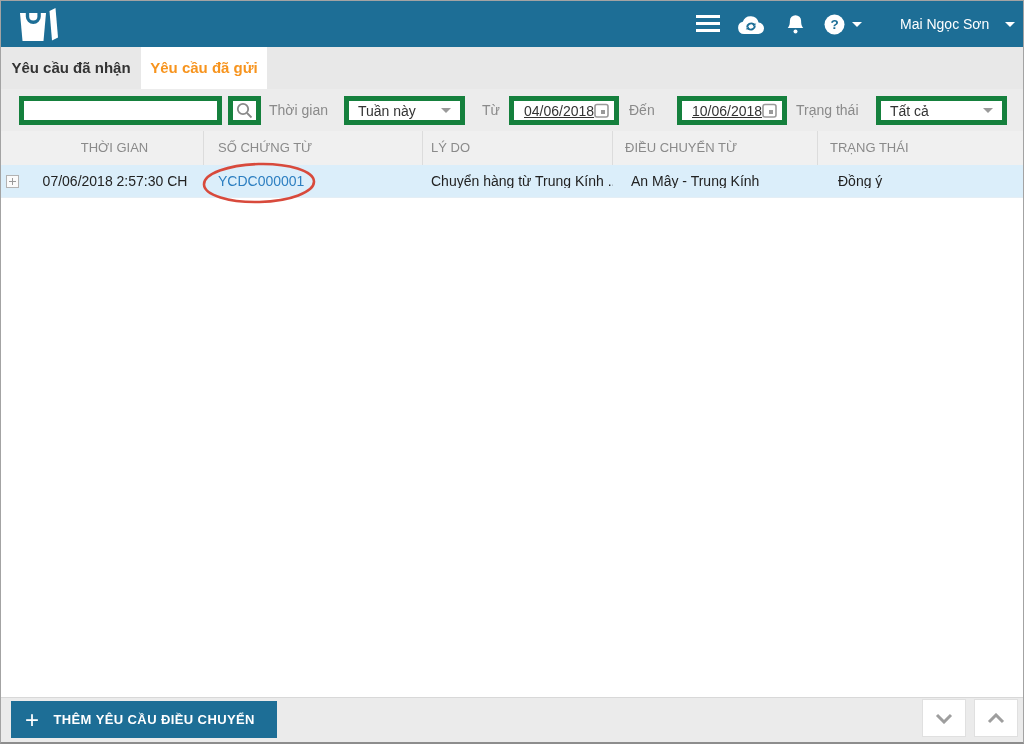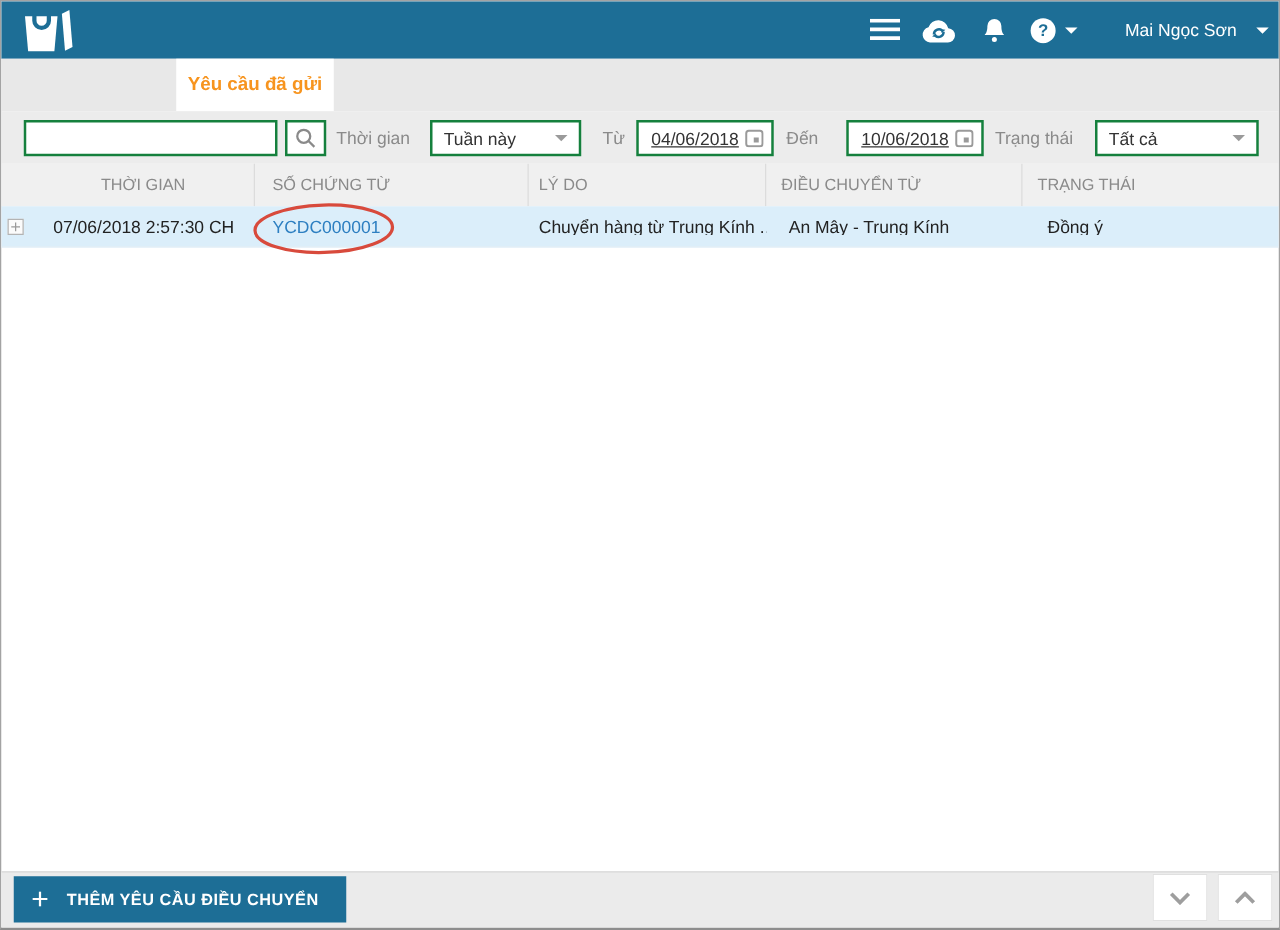--- a/index.html
+++ b/index.html
@@ -27,21 +27,21 @@
   
   .tabbar{position:absolute;left:0;top:46px;width:100%;height:42px;background:#e8e8e8;}
   .tab{position:absolute;top:0;height:42px;line-height:42px;text-align:center;
     font-size:15px;font-weight:bold;color:#333;cursor:pointer;}
   .tab.t1{left:0;width:140px;}
   .tab.t2{left:140px;width:126px;background:#fff;color:#f7941e;}
 
   
   .filterbar{position:absolute;left:0;top:88px;width:100%;height:42px;background:#ececec;}
   .flabel{position:absolute;top:0;height:42px;line-height:42px;color:#8a8a8a;font-size:14px;}
-  .fbox{position:absolute;top:7px;height:29px;background:#fff;border:2px solid #15803d;}
+  .fbox{position:absolute;top:7px;height:29px;background:#fff;border:5px solid #15803d;}
   .search-input{left:18px;width:203px;padding:0 8px;font-size:14px;color:#333;outline:none;}
   .search-btn{left:227px;width:33px;display:flex;align-items:center;justify-content:center;cursor:pointer;}
   .selectbox{display:flex;align-items:center;cursor:pointer;font-size:14px;color:#333;padding-left:9px;}
   .selectbox .val{flex:1;}
   .caret-g{width:0;height:0;border-left:5px solid transparent;border-right:5px solid transparent;
     border-top:5px solid #9a9a9a;margin-right:9px;}
   .sel-time{left:343px;width:121px;}
   .sel-status{left:875px;width:131px;}
   .datebox{display:flex;align-items:center;font-size:14px;color:#333;padding-left:10px;cursor:text;}
   .datebox .val{flex:1;text-decoration:underline;}
@@ -132,20 +132,21 @@
       <div class="caret-w help-caret"></div>
     </div>
 
     <div class="user-box">
       <span>Mai Ngọc Sơn</span>
     </div>
     <div class="caret-w user-caret"></div>
   </div>
 
   <div class="tabbar">
+    <div class="tab t1">Yêu cầu đã nhận</div>
     <div class="tab t2">Yêu cầu đã gửi</div>
   </div>
 
   <div class="filterbar">
     <input class="fbox search-input" value="" placeholder="" style="">
     <div class="fbox search-btn">
       <svg width="17" height="17" viewBox="0 0 17 17">
         <circle cx="7" cy="7" r="5.2" fill="none" stroke="#8a8a8a" stroke-width="1.8"></circle>
         <line x1="11" y1="11" x2="15.5" y2="15.5" stroke="#8a8a8a" stroke-width="1.8"></line>
       </svg>

